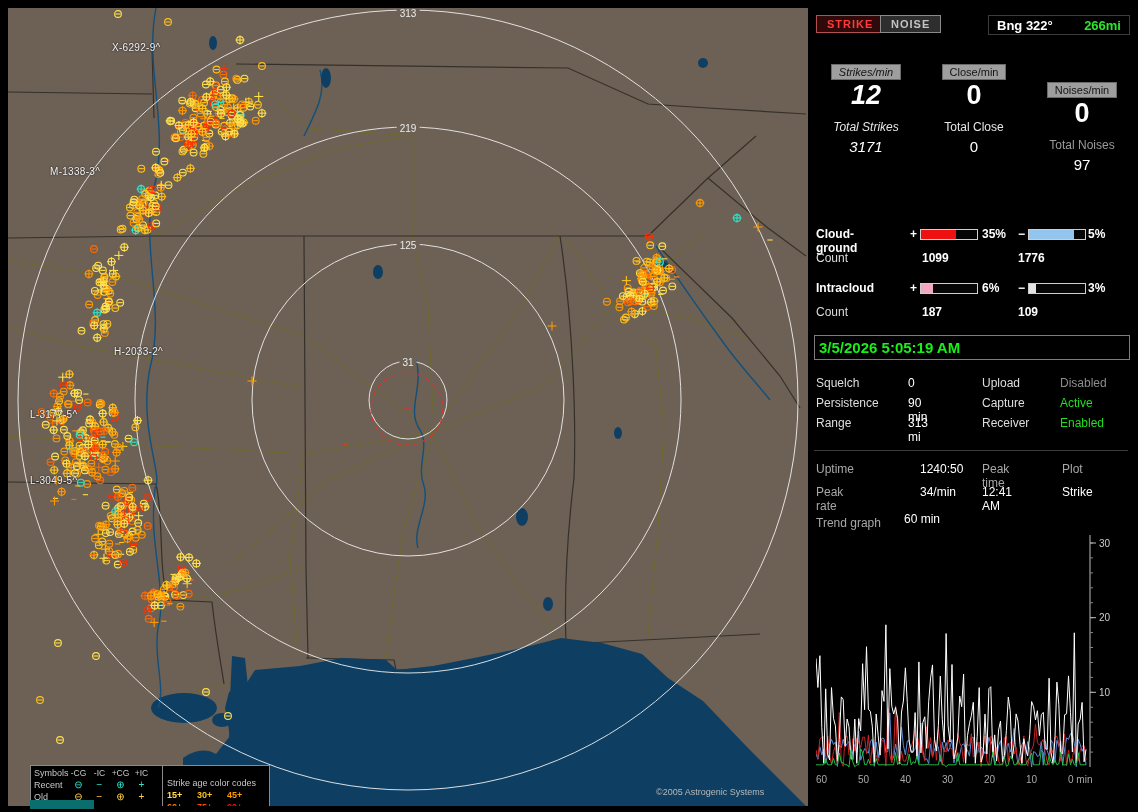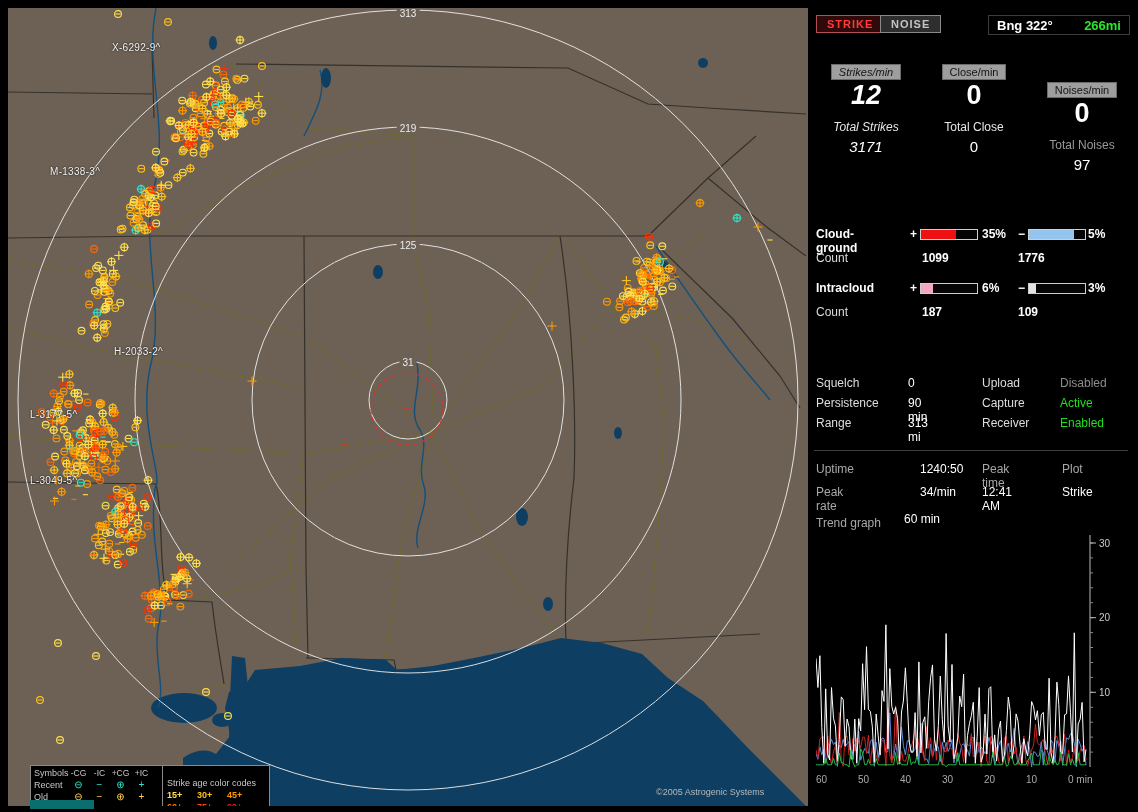--- a/index.html
+++ b/index.html
@@ -3003,20 +3003,21 @@
         <div style="width: 12%; background: rgb(228, 228, 228);"></div>
       </span>
     <span class="d-pct" style="left:274px;">3%</span>
   </div>
   <div class="cnt-row" style="top:297px;">
     <span class="c-lab">Count</span>
     <span class="c-v1">187</span>
     <span class="c-v2">109</span>
   </div>
 
+  <div id="dtbox">3/5/2026 5:05:19 AM</div>
 
   <div class="set-row" style="top:368px;">
     <span class="s-l">Squelch</span>
     <span class="s-v">0</span>
     <span class="s-l2">Upload</span>
     <span class="s-v2" style="color: rgb(141, 141, 141);">Disabled</span>
   </div>
   <div class="set-row" style="top:388px;">
     <span class="s-l">Persistence</span>
     <span class="s-v">90 min</span>

